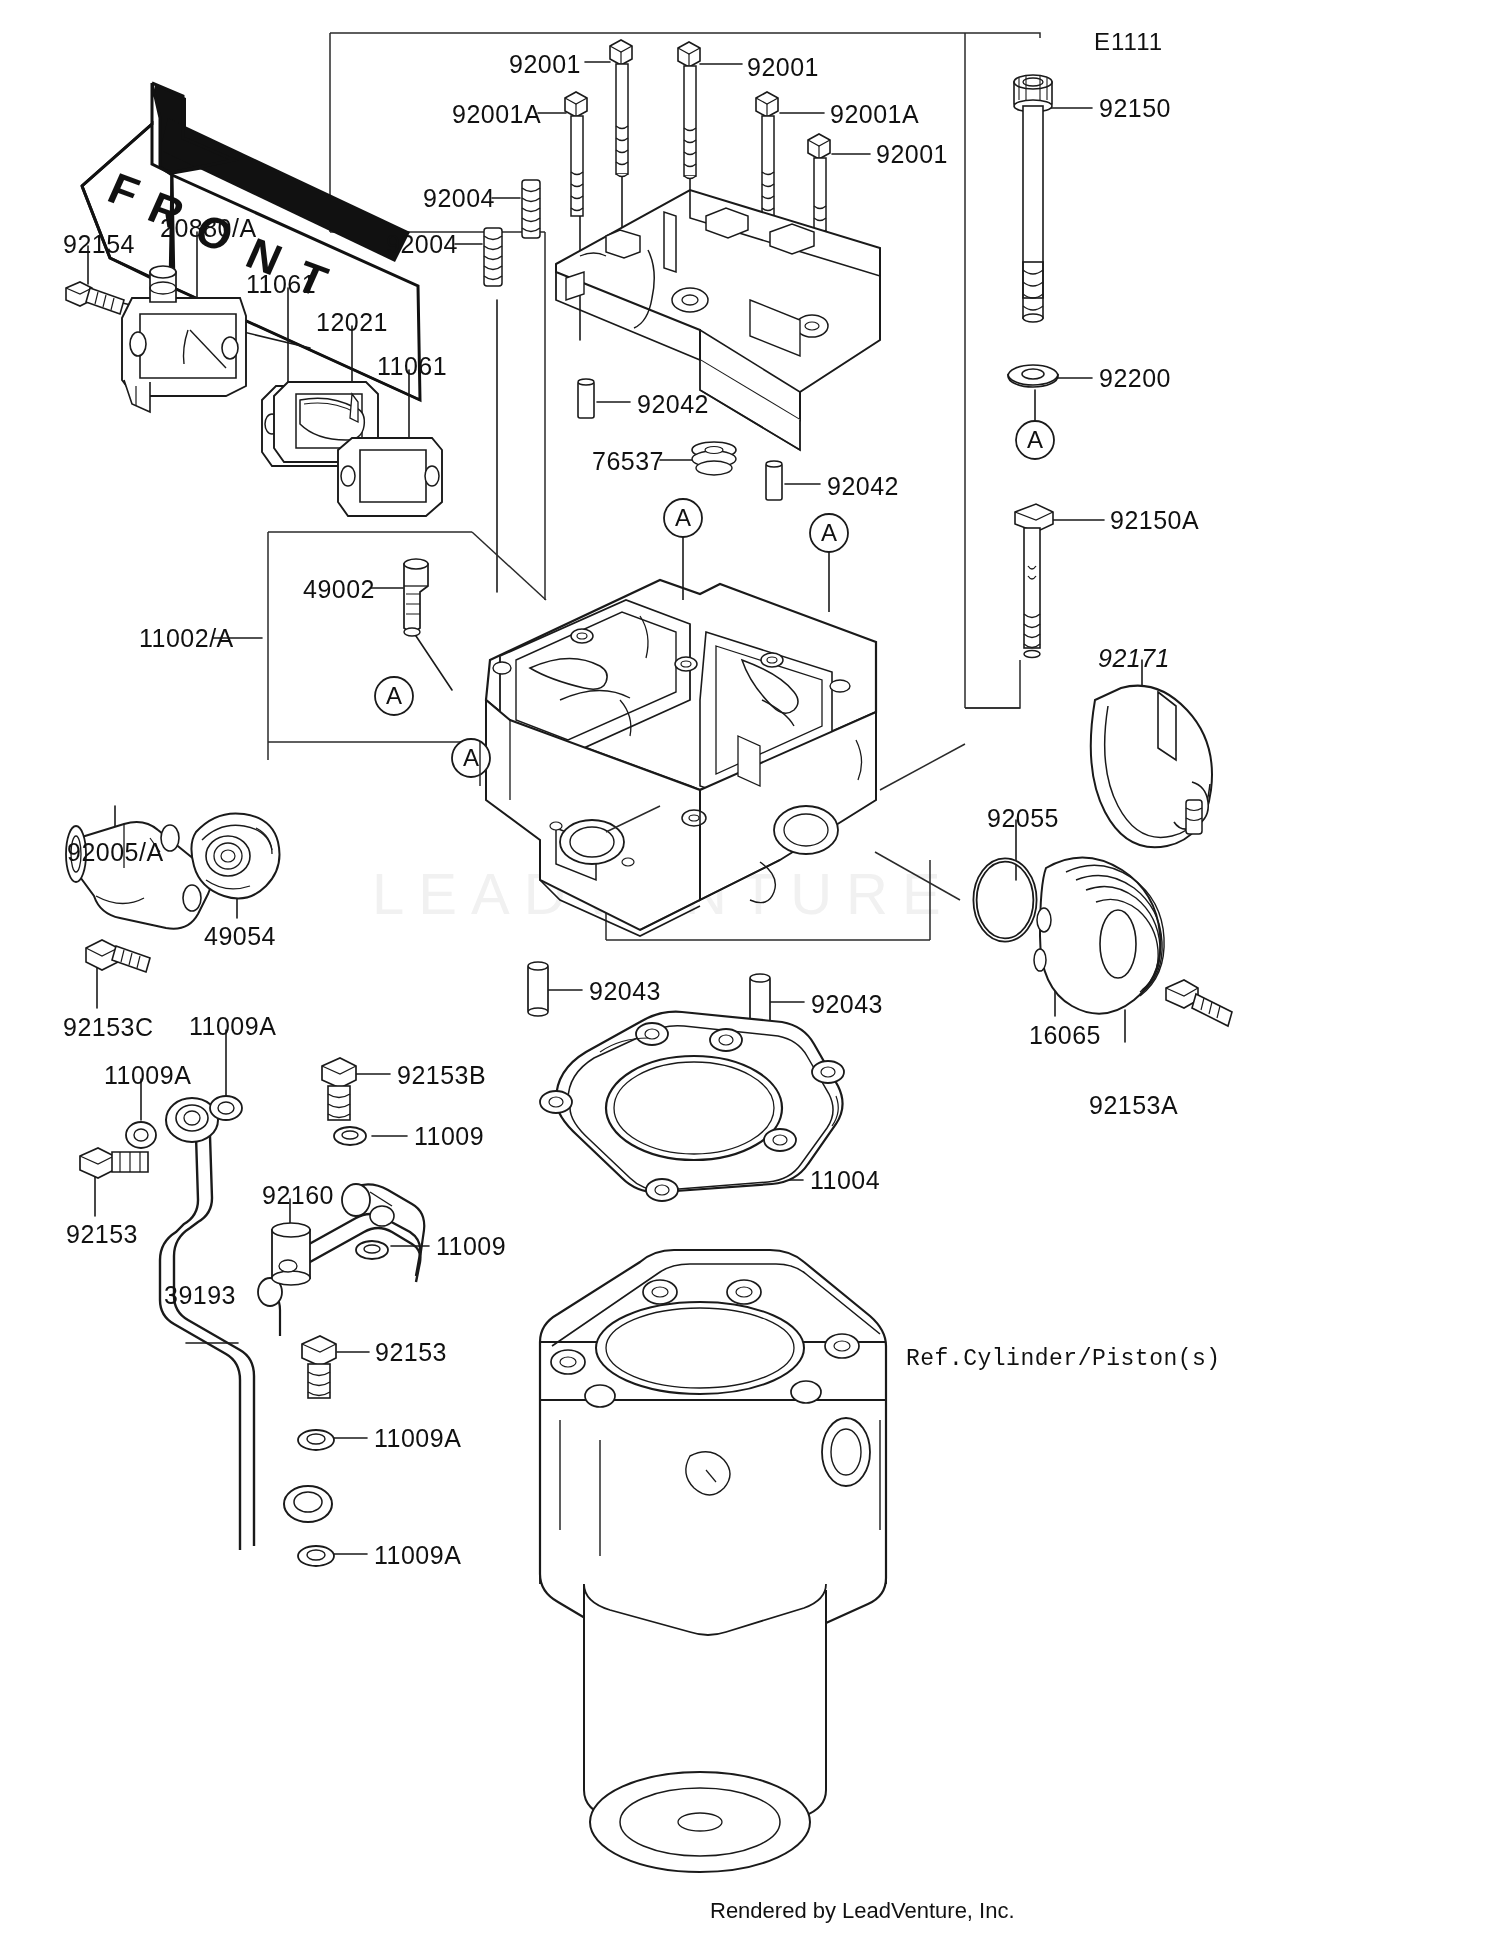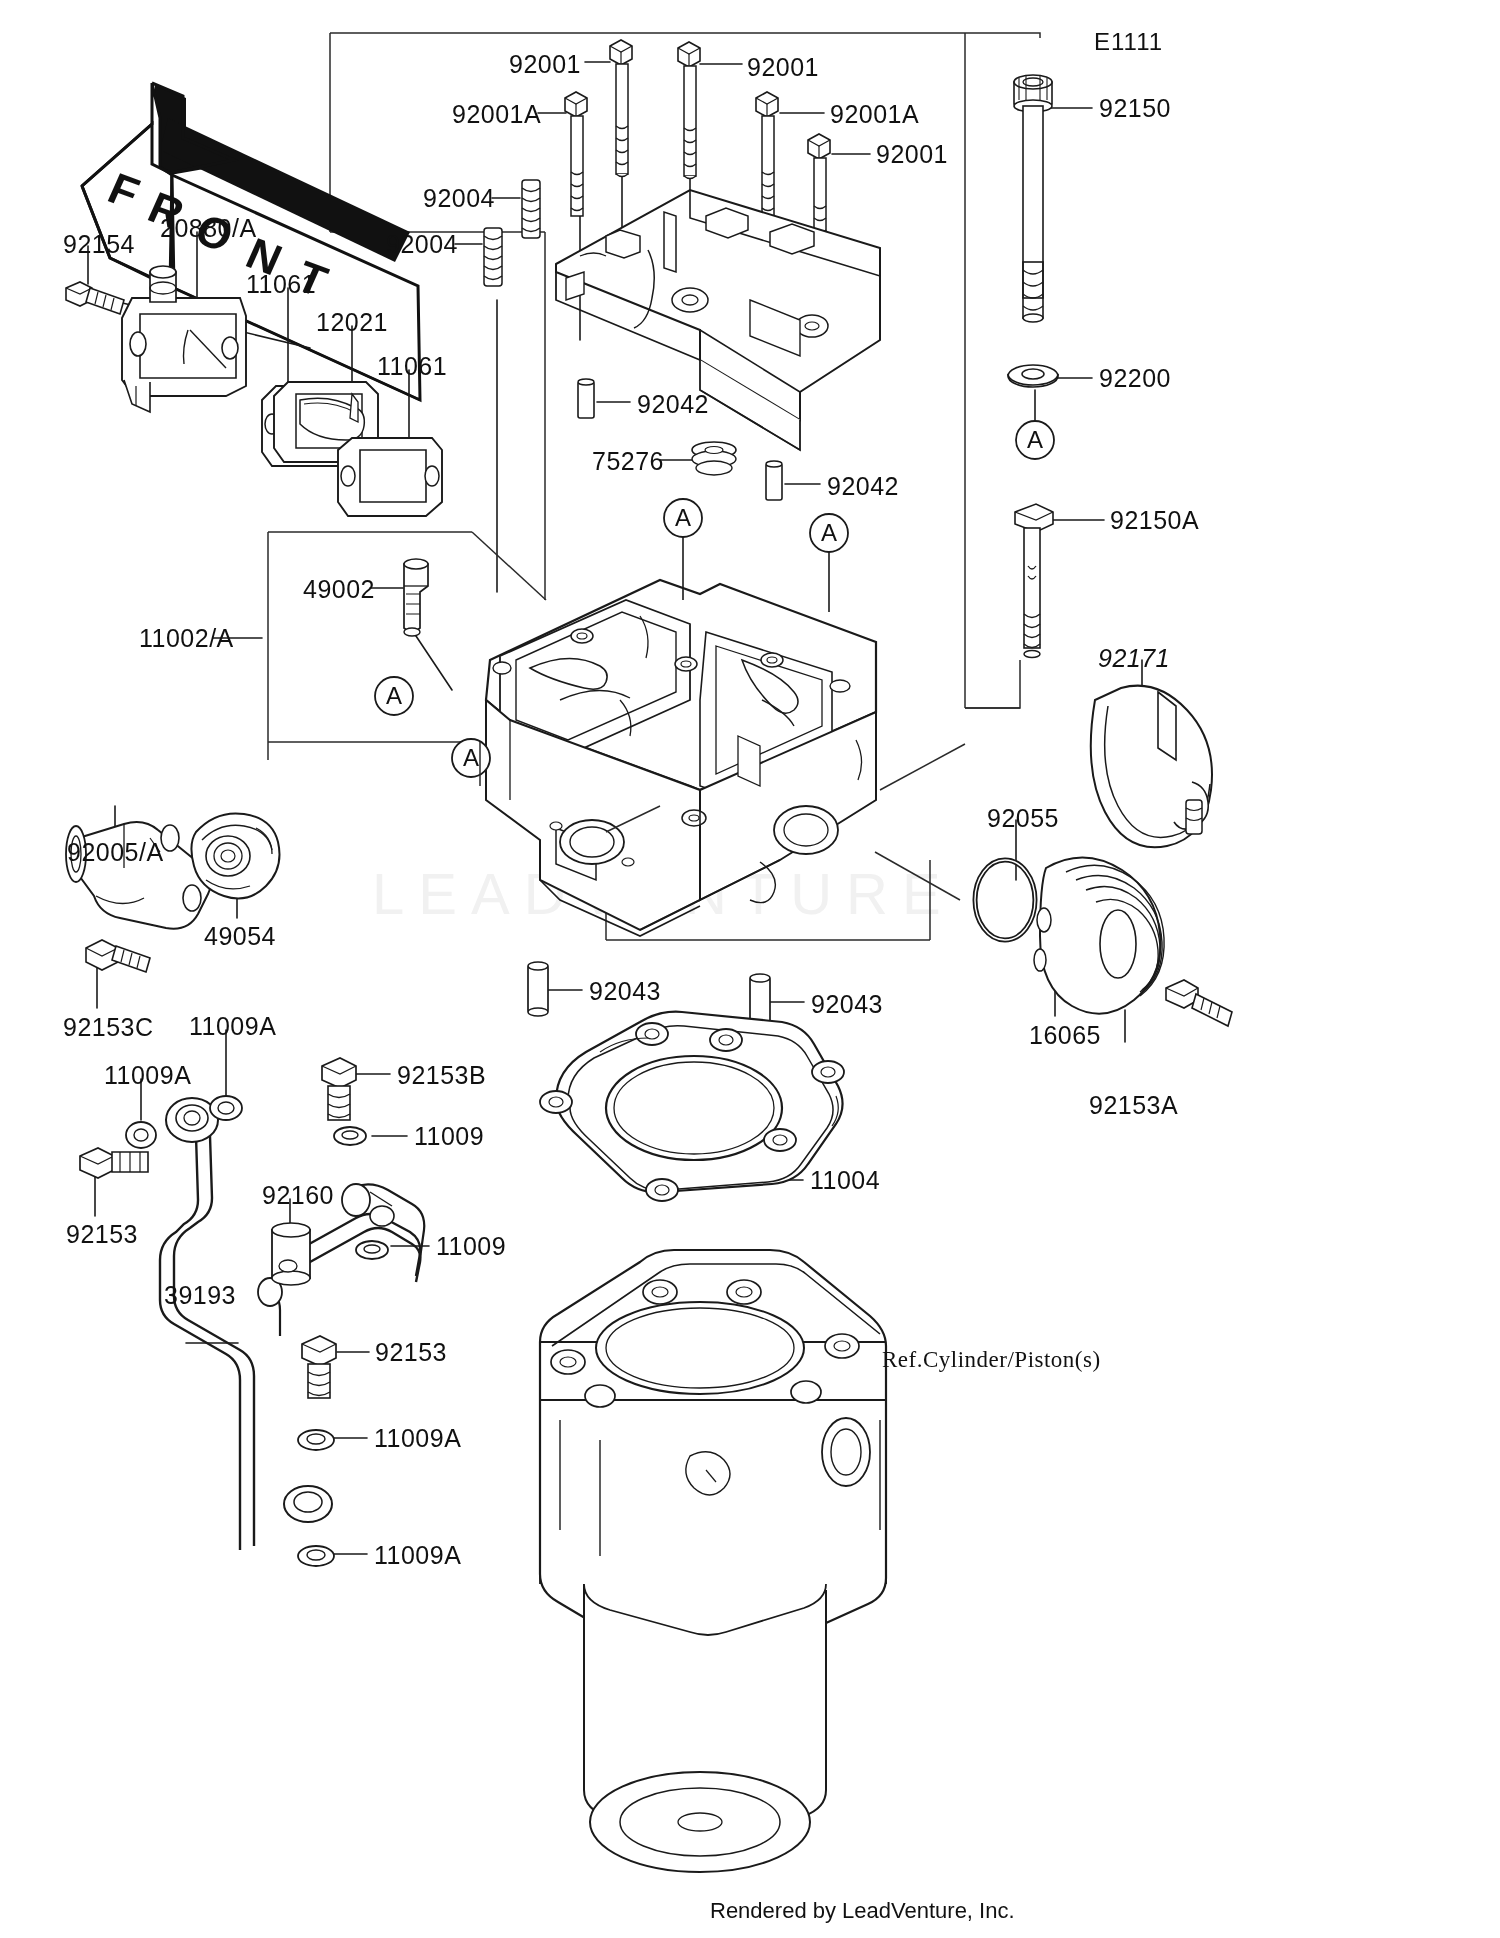--- a/index.html
+++ b/index.html
@@ -30,23 +30,24 @@
     font-family: "Liberation Sans", sans-serif;
     font-size: 25px;
     color: #111111;
     white-space: nowrap;
     letter-spacing: 0.5px;
     line-height: 1;
     user-select: none;
   }
   .lbl.code { font-size: 24px; letter-spacing: 1px; }
   .lbl.mono {
-    font-family: Liberation Serif, serif;
+    font-family: Liberation Mono, monospace;
     font-size: 23px;
     letter-spacing: 0.5px;
+    margin-left: 24px;
   }
   .lbl.footer {
     font-size: 22px;
     letter-spacing: 0px;
   }
   .wm {
     position: absolute;
     font-family: "Liberation Sans", sans-serif;
     color: #f1f1f1;
     font-size: 58px;
@@ -755,21 +756,21 @@
   <div class="lbl" style="left:386px;  top:232px;">92004</div>
   <div class="lbl" style="left:1099px; top:96px;">92150</div>
   <div class="lbl" style="left:1099px; top:366px;">92200</div>
   <div class="lbl" style="left:1110px; top:508px;">92150A</div>
   <div class="lbl" style="left:63px;   top:232px;">92154</div>
   <div class="lbl" style="left:160px;  top:216px;">20880/A</div>
   <div class="lbl" style="left:246px;  top:272px;">11061</div>
   <div class="lbl" style="left:316px;  top:310px;">12021</div>
   <div class="lbl" style="left:377px;  top:354px;">11061</div>
   <div class="lbl" style="left:637px;  top:392px;">92042</div>
-  <div class="lbl" style="left:592px;  top:449px;">75276</div>
+  <div class="lbl" style="left:592px;  top:449px;">76537</div>
   <div class="lbl" style="left:827px;  top:474px;">92042</div>
   <div class="lbl" style="left:303px;  top:577px;">49002</div>
   <div class="lbl" style="left:139px;  top:626px;">11002/A</div>
   <div class="lbl" style="left:1098px; top:646px;font-style:italic;">92171</div>
   <div class="lbl" style="left:67px;   top:792px;margin-top:48px;">92005/A</div>
   <div class="lbl" style="left:987px;  top:806px;">92055</div>
   <div class="lbl" style="left:204px;  top:924px;">49054</div>
   <div class="lbl" style="left:63px;   top:1015px;">92153C</div>
   <div class="lbl" style="left:589px;  top:979px;">92043</div>
   <div class="lbl" style="left:811px;  top:992px;">92043</div>

